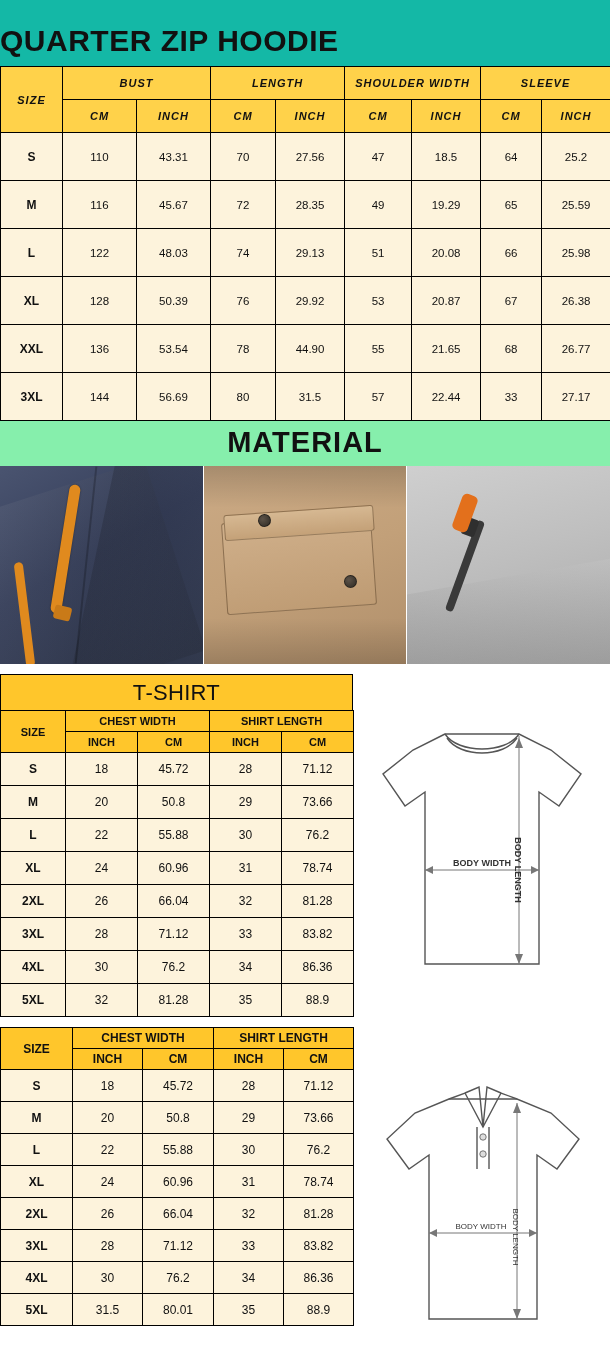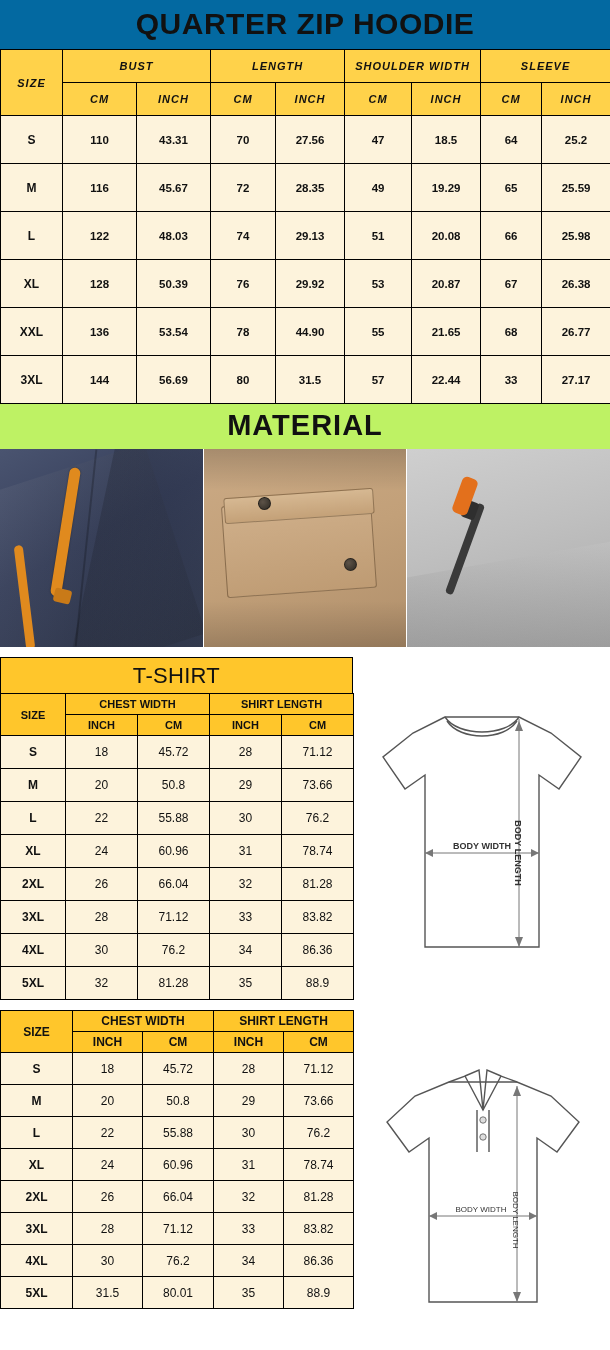--- a/index.html
+++ b/index.html
@@ -15,27 +15,26 @@
     position: relative;
     overflow: hidden;
   }
 
   
   .hoodie-section {
     width: 610px;
     background: #FFD24A;
   }
   .hoodie-title {
-    text-align: center;
     font-size: 30px;
     font-weight: bold;
     letter-spacing: 0.5px;
     color: #111;
-    padding: 7px 0 8px 0;
-    background: #0369a1;
+    padding: 24px 0 8px 0;
+    background: #14b8a6;
   }
   table.hoodie {
     width: 610px;
     border-collapse: collapse;
     table-layout: fixed;
   }
   table.hoodie th, table.hoodie td {
     border: 1px solid #000;
     text-align: center;
     font-size: 11px;
@@ -45,31 +44,30 @@
     background: #FFD24A;
     font-weight: bold;
     letter-spacing: 1px;
     height: 33px;
     font-style: italic;
   }
   table.hoodie td {
     background: #FDF3DC;
     height: 48px;
     font-size: 11.5px;
-    font-weight: bold;
   }
   table.hoodie td.sizecell {
     font-weight: bold;
     font-size: 12px;
   }
 
   
   .material-band {
     width: 610px;
-    background: #bef264;
+    background: #86efac;
     text-align: center;
     padding: 5px 0 7px 0;
   }
   .material-title {
     font-size: 29px;
     font-weight: bold;
     color: #111;
     letter-spacing: 1px;
   }
   .material-photos {

